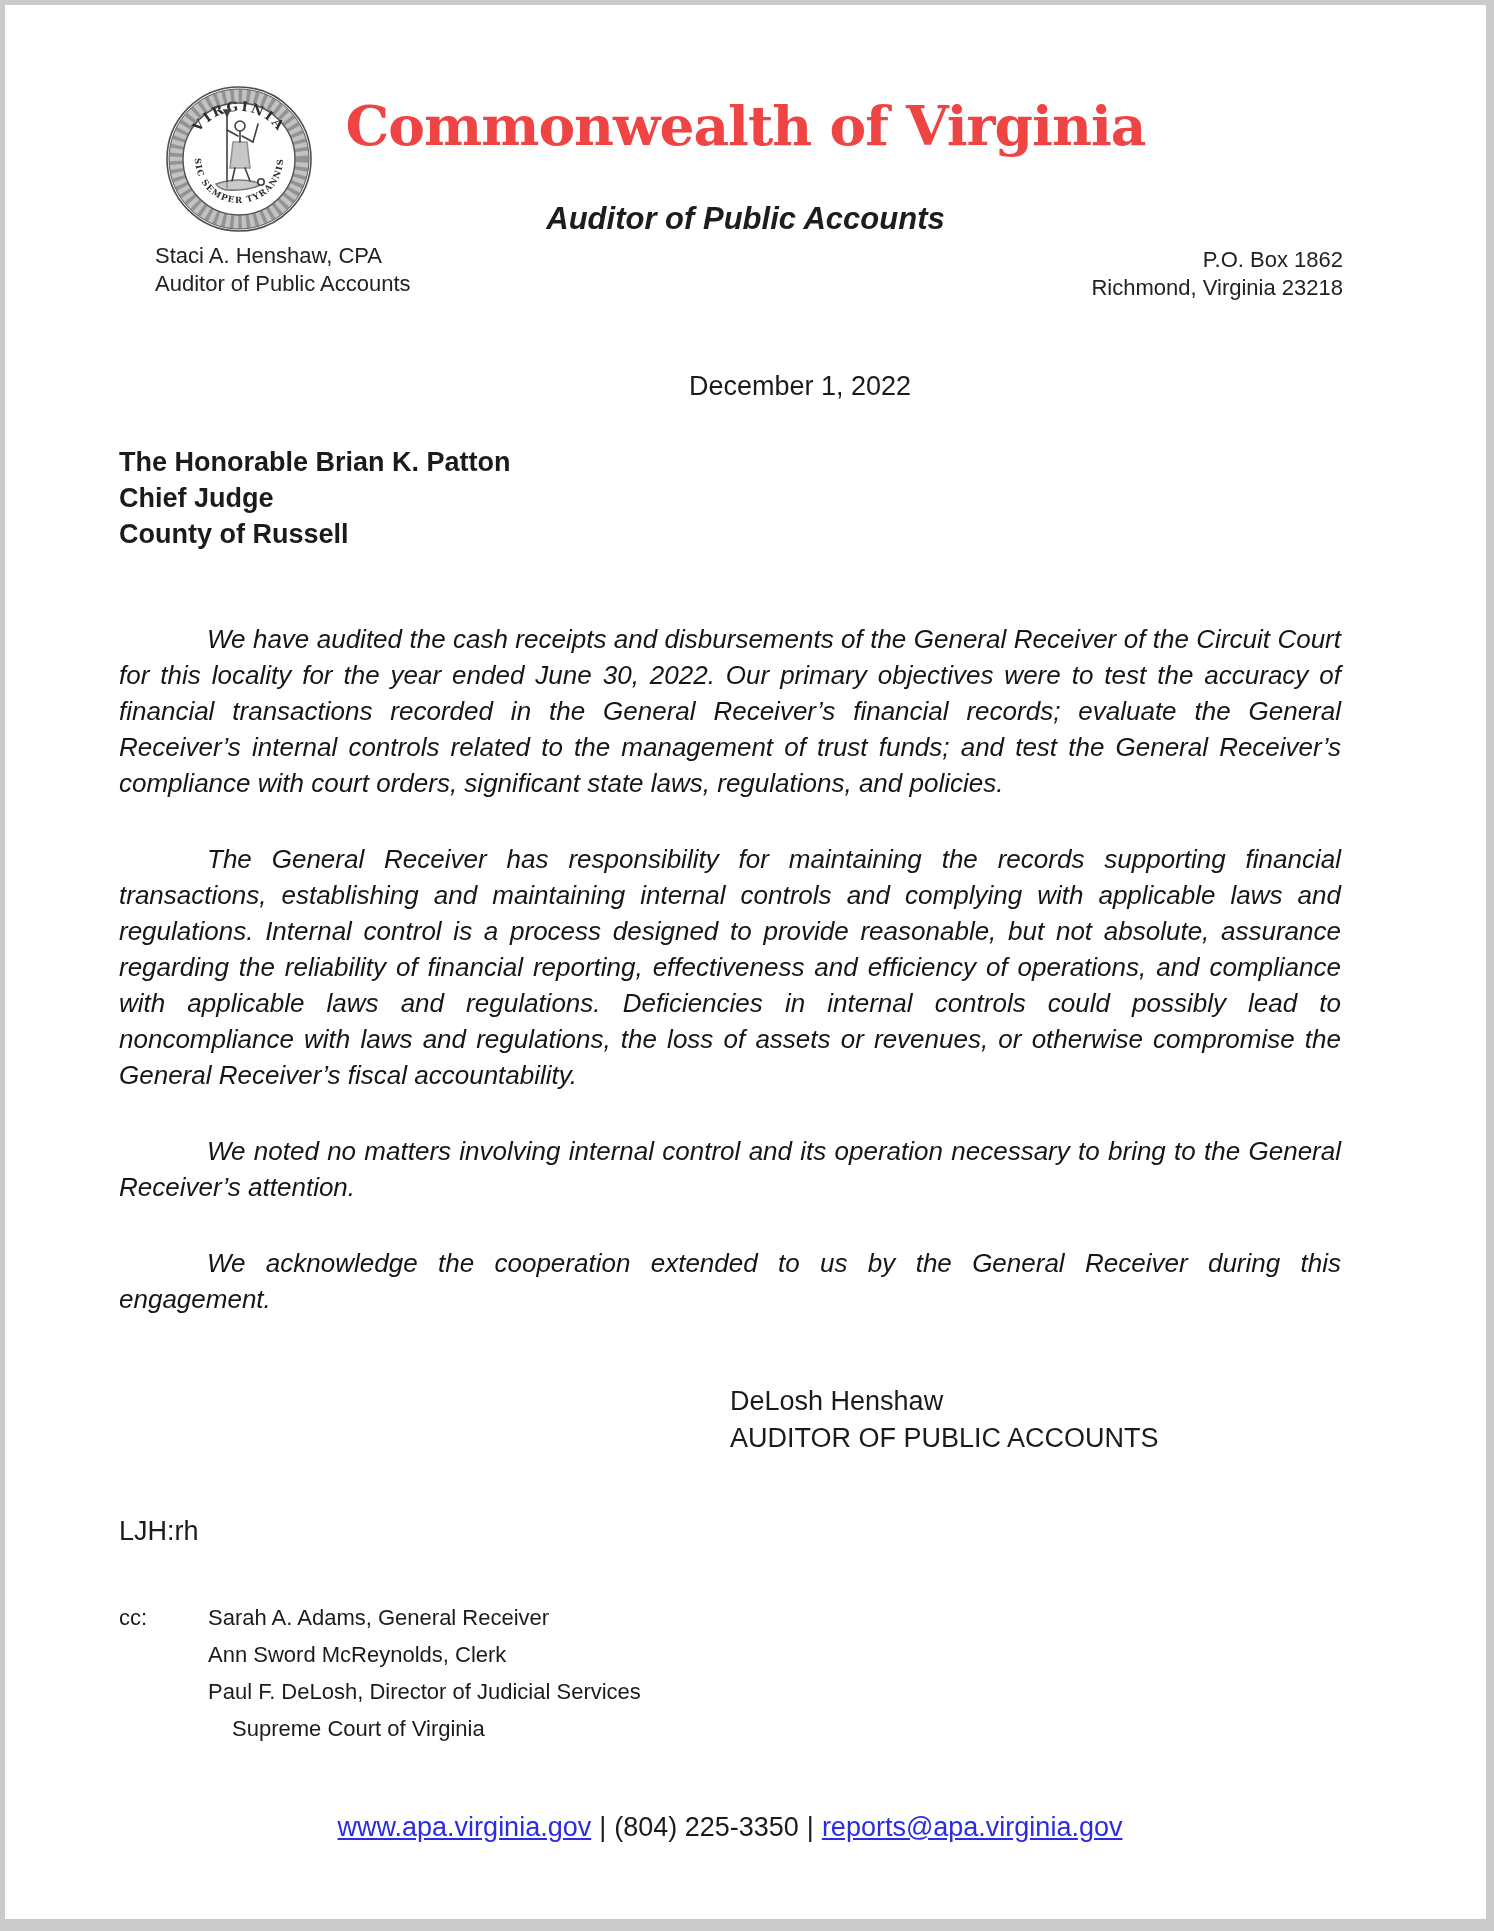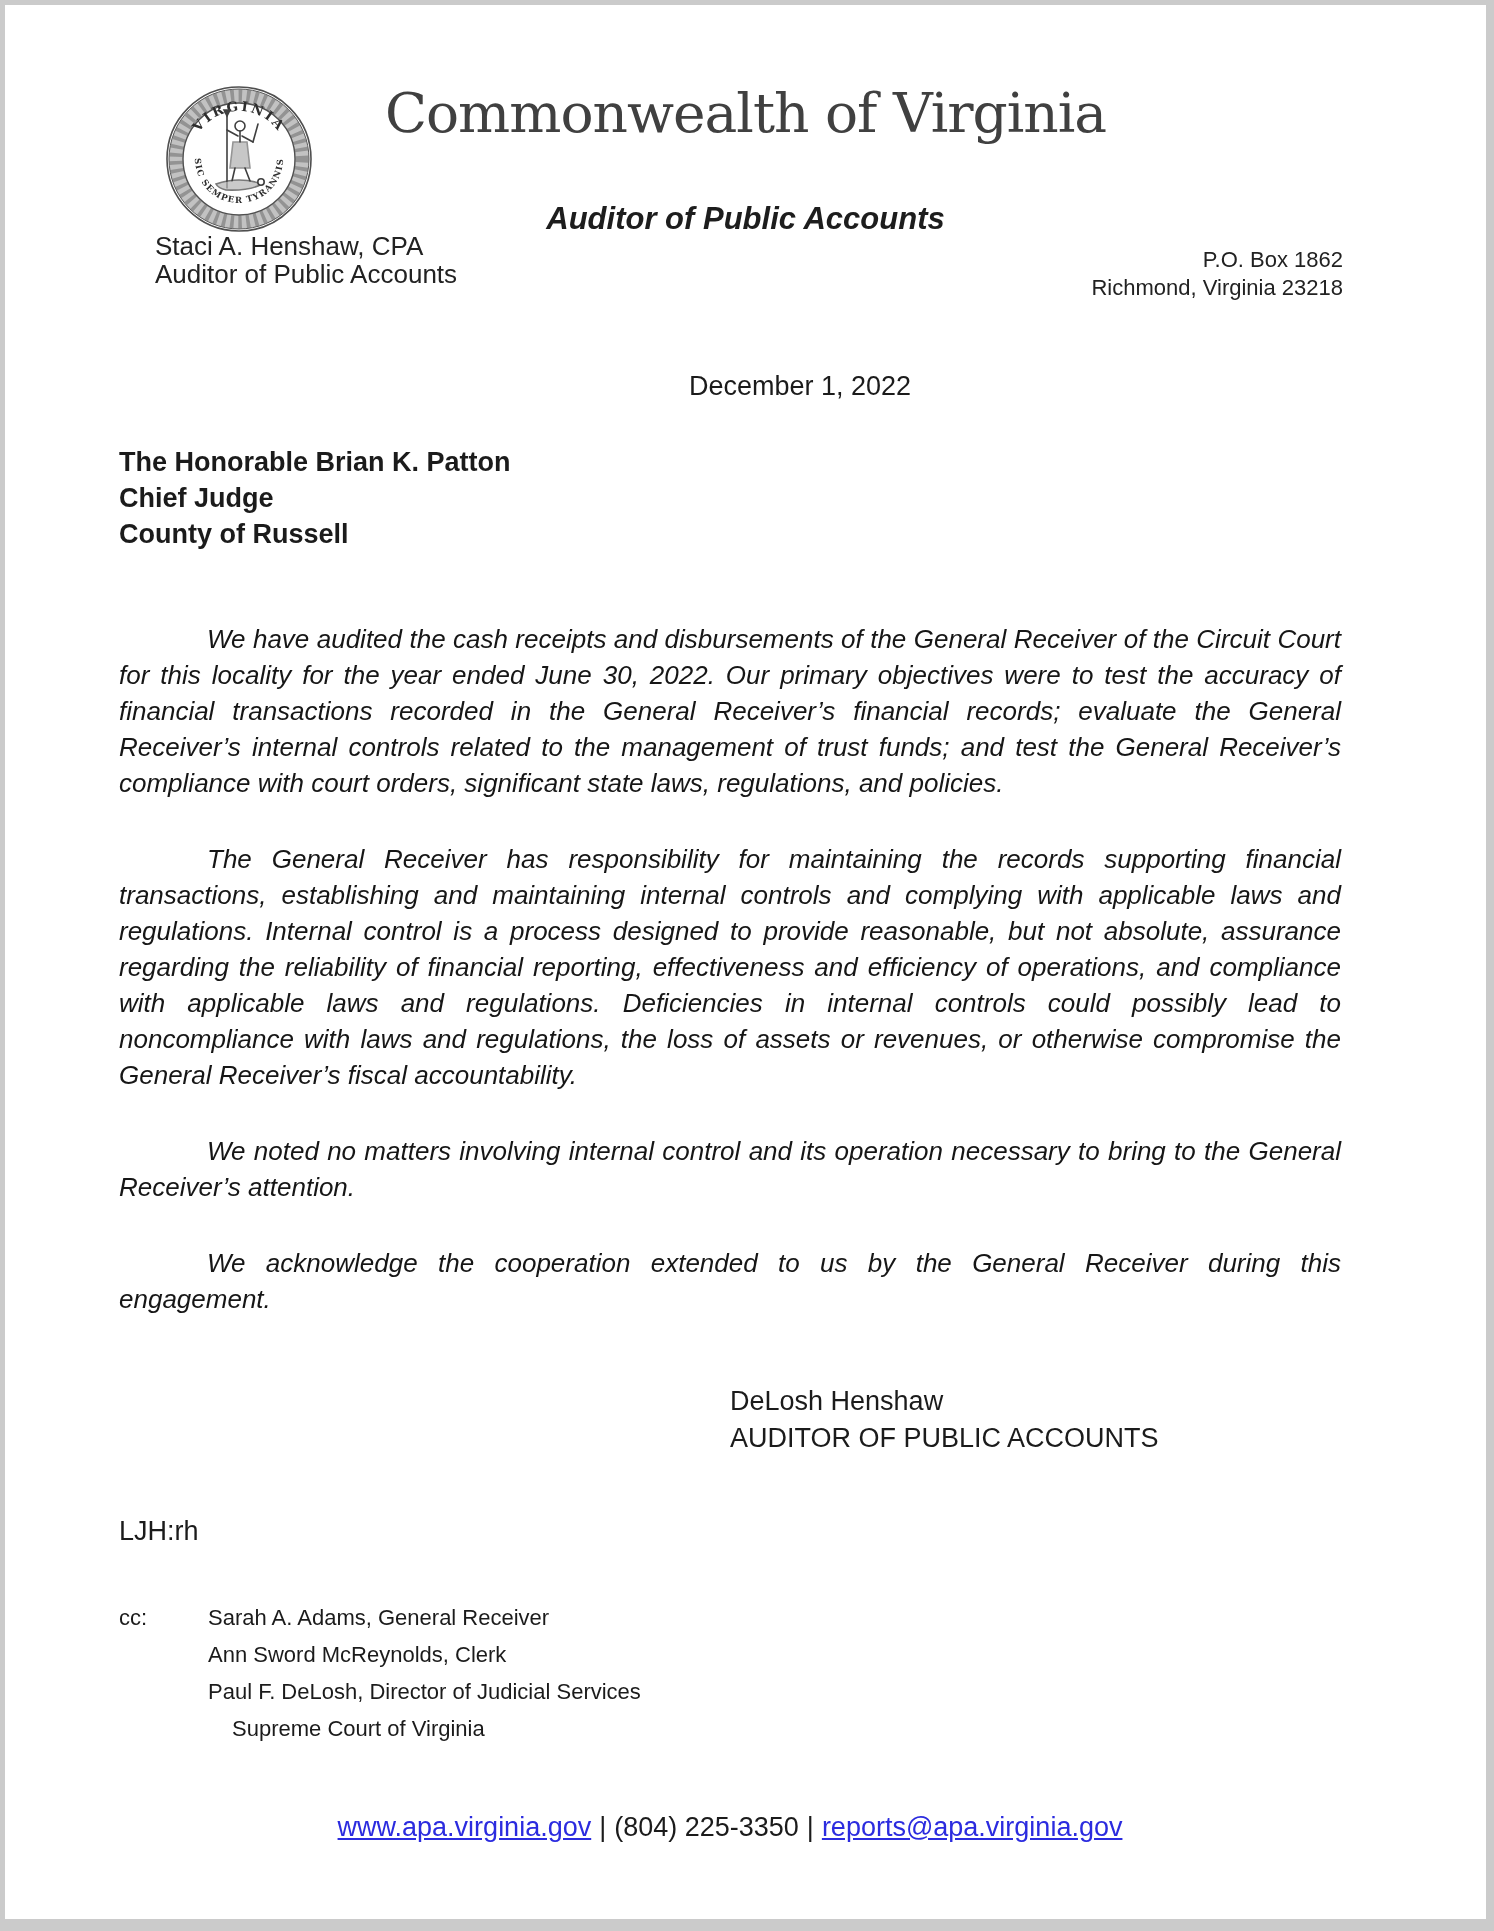--- a/index.html
+++ b/index.html
@@ -17,39 +17,39 @@
     font-family: "Liberation Sans", sans-serif;
     overflow: hidden;
   }
   
   .letterhead { position: relative; height: 300px; }
   .seal {
     position: absolute; left: 158px; top: 79px;
     width: 152px; height: 150px;
   }
   .lh-title {
-    position: absolute; top: 76px; left: 0; width: 100%;
+    position: absolute; top: 88px; left: 0; width: 100%;
     text-align: center;
     font-family: "DejaVu Serif", serif;
-    font-weight: 400;
+    font-weight: 700;
     font-size: 55px;
     letter-spacing: -1px;
-    color: #404040;
+    color: #ef4444;
   }
   .lh-subtitle {
     position: absolute; top: 196px; left: 0; width: 100%;
     text-align: center;
     font-style: italic;
     font-weight: 600;
     font-size: 31px;
     color: #1d1d1d;
   }
   .lh-official {
-    position: absolute; left: 150px; top: 227px;
-    font-size: 26px; line-height: 28px; color: #222;
+    position: absolute; left: 150px; top: 237px;
+    font-size: 22px; line-height: 28px; color: #222;
   }
   .lh-address {
     position: absolute; right: 143px; top: 241px;
     text-align: right;
     font-size: 22px; line-height: 28px; color: #222;
   }
   
   .content { padding: 0 145px 0 114px; }
   .date-line {
     margin-top: 63px;

